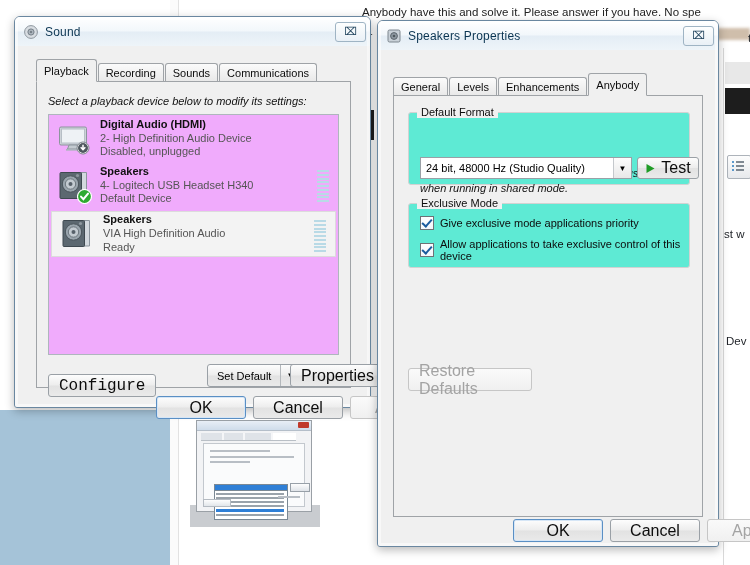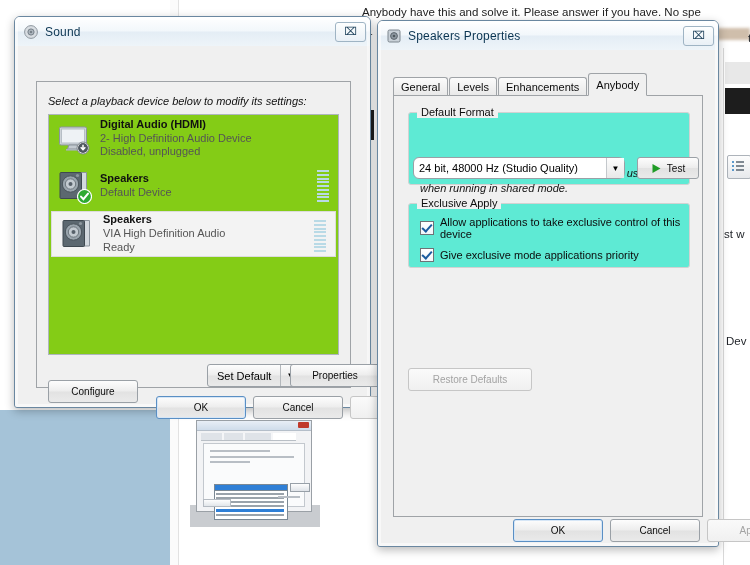--- a/index.html
+++ b/index.html
@@ -56,33 +56,33 @@
 
   
   .tabstrip{position:absolute;display:flex;align-items:flex-end;height:21px;}
   .tab{height:18px;padding:0 7px;display:flex;align-items:center;font-size:11px;color:#0c0c0c;
        background:linear-gradient(#fbfbfb,#e8e8e8);border:1px solid #9fa3a7;border-bottom:none;
        border-radius:3px 3px 0 0;margin-right:1px;cursor:default;}
   .tab.active{height:21px;background:#f0f0f0;border-bottom:1px solid #f0f0f0;position:relative;z-index:3;}
   .tabpanel{position:absolute;background:#f0f0f0;border:1px solid #9fa3a7;}
 
   
-  .devlist{position:absolute;background:#84cc16;border:1px solid #aeb6bd;overflow:hidden;}
+  .devlist{position:absolute;background:#f0abfc;border:1px solid #aeb6bd;overflow:hidden;}
   .devrow{position:relative;height:47px;display:flex;align-items:center;padding-left:8px;}
   .devrow.selected{background:#f3f3f3;border:1px solid #dcdcdc;}
   .devicon{width:34px;height:34px;position:relative;flex:0 0 34px;margin-right:9px;}
   .devtext{flex:1;line-height:1.25;}
   .devname{font-weight:bold;font-size:11px;color:#111;}
   .devsub{font-size:11px;color:#555;}
   .devstate{font-size:11px;color:#555;}
   .meter{position:absolute;right:9px;top:8px;width:12px;height:32px;display:flex;flex-direction:column;justify-content:space-between;}
   .meter i{display:block;height:2px;background:#b9dae6;}
 
   
-  .btn{height:21px;min-width:68px;padding:0 10px;font-size:10px;color:#0c0c0c;
+  .btn{height:21px;min-width:68px;padding:0 10px;font-size:16px;color:#0c0c0c;
        background:linear-gradient(#fdfdfd,#ededed 48%,#e2e2e2 52%,#eaeaea);
        border:1px solid #9aa0a6;border-radius:3px;display:inline-flex;align-items:center;justify-content:center;cursor:default;}
   .btn.disabled{color:#a3a3a3;background:linear-gradient(#fafafa,#f0f0f0);border-color:#c6c6c6;}
   .btn.default{border-color:#5a8fc4;box-shadow:inset 0 0 0 1px #d6e6f6;}
   .splitbtn{display:inline-flex;height:21px;border:1px solid #9aa0a6;border-radius:3px;overflow:hidden;
        background:linear-gradient(#fdfdfd,#ededed 48%,#e2e2e2 52%,#eaeaea);}
   .splitbtn .main{padding:0 9px;display:flex;align-items:center;font-size:11px;}
   .splitbtn .arrow{width:18px;display:flex;align-items:center;justify-content:center;border-left:1px solid #b4b8bc;font-size:8px;}
 
   
@@ -172,20 +172,34 @@
       <svg width="16" height="16" viewBox="0 0 16 16">
         <circle cx="8" cy="8" r="6.4" fill="#d8dde2" stroke="#8e979f"></circle>
         <circle cx="8" cy="8" r="3.1" fill="#aab3bb" stroke="#78828b"></circle>
         <circle cx="8" cy="8" r="1.1" fill="#6b757d"></circle>
       </svg>
     </span>
     <span class="title-text">Sound</span>
     <span class="closebtn">⌧</span>
   </div>
 
+  <div class="tabstrip" style="left:21px;top:44px;">
+    <div class="tab active">
+        <span>Playback</span>
+      </div>
+    <div class="tab">
+        <span>Recording</span>
+      </div>
+    <div class="tab">
+        <span>Sounds</span>
+      </div>
+    <div class="tab">
+        <span>Communications</span>
+      </div>
+  </div>
 
   <div class="tabpanel" style="left:21px;top:64px;width:313px;height:305px;">
     <div style="position:absolute;left:11px;top:12px;" class="hint">Select a playback device below to modify its settings:</div>
 
     <div class="devlist" style="left:11px;top:32px;width:289px;height:239px;">
 
       <div class="devrow">
         <span class="devicon">
           <svg width="34" height="34" viewBox="0 0 34 34">
             <rect x="2.5" y="5" width="27" height="18" rx="1.5" fill="#cdd3d8" stroke="#8c959d"></rect>
@@ -214,20 +228,21 @@
             <circle cx="13.5" cy="15" r="2" fill="#57616a"></circle>
             <circle cx="20.5" cy="6.5" r="1.6" fill="#8d979e"></circle>
           </svg>
           <svg width="15" height="15" viewBox="0 0 15 15" style="position:absolute;right:-1px;bottom:-1px;">
             <circle cx="7.5" cy="7.5" r="7" fill="#2faa31" stroke="#ffffff" stroke-width="1.2"></circle>
             <path d="M4 7.6l2.4 2.6L11 4.6" stroke="#fff" stroke-width="2" fill="none" stroke-linecap="round"></path>
           </svg>
         </span>
         <span class="devtext">
           <span class="devname" style="display:block">Speakers</span>
+          <span class="devsub" style="display:block">4- Logitech USB Headset H340</span>
           <span class="devstate" style="display:block">Default Device</span>
         </span>
         <span class="meter">
           <i></i>
             <i></i>
             <i></i>
             <i></i>
             <i></i>
             <i></i>
             <i></i>
@@ -259,21 +274,21 @@
             <i></i>
             <i></i>
             <i></i>
             <i></i>
             <i></i>
             <i></i>
         </span>
       </div>
     </div>
 
-    <div style="position:absolute;left:11px;top:298px;">
+    <div style="position:absolute;left:11px;top:292px;font-family:Liberation Mono, monospace;">
       <span class="btn">Configure</span>
     </div>
     <div style="position:absolute;left:170px;top:282px;" class="splitbtn">
       <span class="main">Set Default</span>
       <span class="arrow">▼</span>
     </div>
     <div style="position:absolute;left:253px;top:282px;">
       <span class="btn">Properties</span>
     </div>
   </div>
@@ -312,43 +327,43 @@
     <div class="tab active">
         <span>Anybody</span>
       </div>
   </div>
 
   <div class="tabpanel" style="left:15px;top:74px;width:308px;height:420px;">
 
     <div class="group" style="left:14px;top:16px;width:280px;height:71px;">
       <span class="group-label">Default Format</span>
       <div class="hint" style="position:absolute;left:11px;top:9px;width:250px;margin-top:44px;">Select the sample rate and bit depth to be used when running in shared mode.</div>
-      <div class="combo" style="position:absolute;left:4px;top:44px;width:205px;border-radius:6px;">
+      <div class="combo" style="position:absolute;left:11px;top:44px;width:205px;">
         <span>24 bit, 48000 Hz (Studio Quality)</span>
         <span class="cbarrow">▼</span>
       </div>
       <div class="btn" style="position:absolute;left:228px;top:44px;width:60px;height:20px;min-width:0;padding:0;">
         <svg width="11" height="11" viewBox="0 0 11 11" style="margin-right:5px">
             <path d="M1.5 1l8 4.5-8 4.5z" fill="#1f9c26"></path>
           </svg>
         <span>Test</span>
       </div>
     </div>
 
     <div class="group" style="left:14px;top:107px;width:280px;height:63px;">
-      <span class="group-label">Exclusive Apply</span>
+      <span class="group-label">Exclusive Mode</span>
       <div style="position:absolute;left:11px;top:12px;right:8px;">
+        <div class="cbrow">
+          <span class="cbox checked"></span>
+          <span class="cblabel">Give exclusive mode applications priority</span>
+        </div>
         <div class="cbrow">
           <span class="cbox checked"></span>
           <span class="cblabel">Allow applications to take exclusive control of this device</span>
         </div>
-        <div class="cbrow">
-          <span class="cbox checked"></span>
-          <span class="cblabel">Give exclusive mode applications priority</span>
-        </div>
       </div>
     </div>
 
     <div class="btn disabled" style="position:absolute;left:14px;top:272px;width:102px;">Restore Defaults</div>
   </div>
 
   <div class="footer" style="left:135px;top:498px;">
     <span class="btn default" style="width:62px">OK</span>
     <span class="btn" style="width:62px">Cancel</span>
     <span class="btn disabled" style="width:62px">Apply</span>

